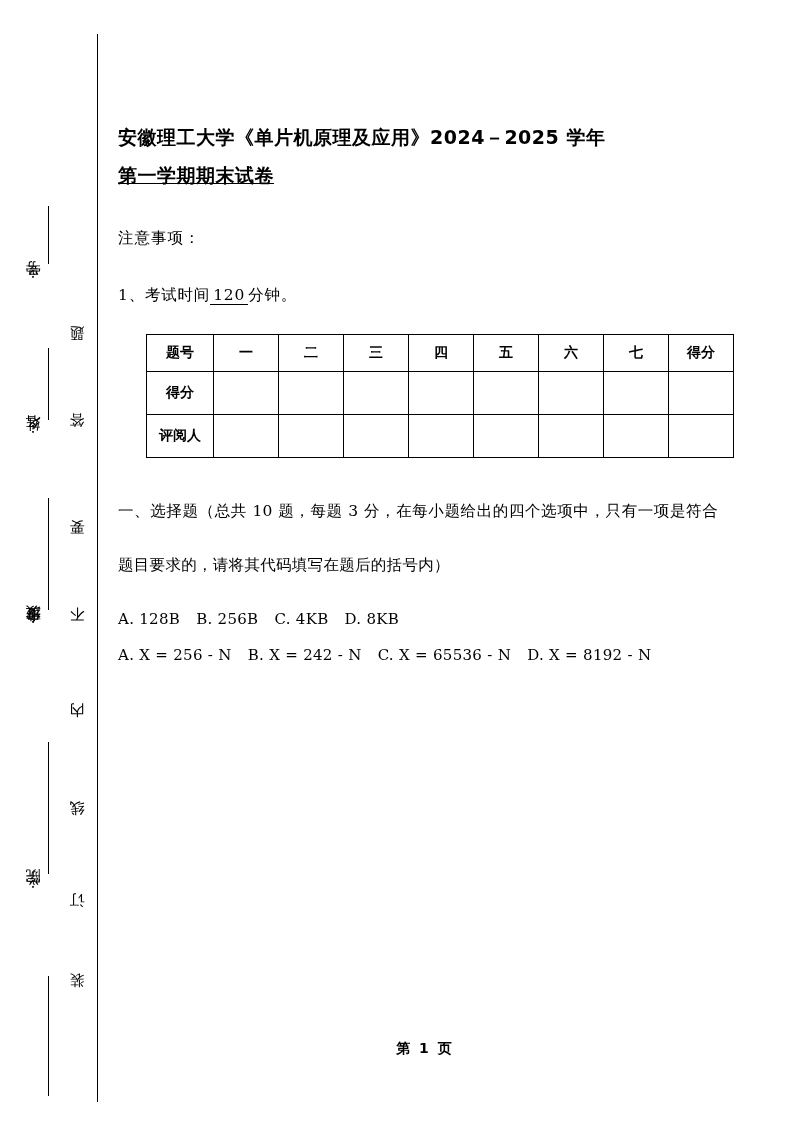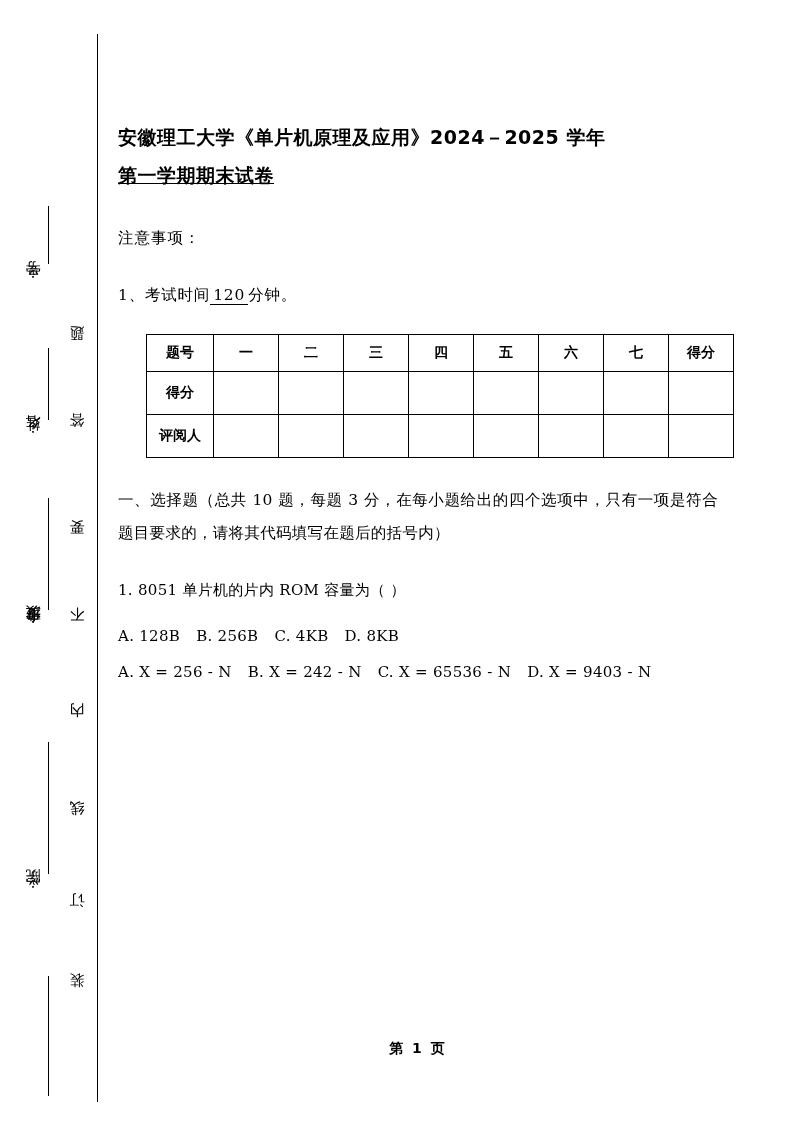--- a/index.html
+++ b/index.html
@@ -124,42 +124,42 @@
     font-weight: bold;
     font-size: 14px;
   }
   .score-table td.rowhead { width: 64px; }
   .score-table tr.tall td { height: 40px; }
 
   
   .sec-head {
     font-size: 15.5px;
     margin-top: 26px;
-    line-height: 33px;
+    line-height: 54px;
     text-align: justify;
     text-justify: inter-ideograph;
     letter-spacing: 0.3px;
   }
   .q {
     font-size: 15px;
     margin-top: 22px;
     line-height: 37px;
     letter-spacing: 0.3px;
   }
   .opts {
     font-size: 15px;
     margin-top: 18px;
     letter-spacing: 0.3px;
     white-space: nowrap;
   }
   .opts .o { display:inline-block; margin-right: 16px; }
 
   .footer {
     position: absolute;
-    left: 0;
+    left: 7px;
     top: 1040px;
     width: 600px;
     text-align: center;
     font-family: "DejaVu Sans", "Liberation Sans", sans-serif;
     font-weight: bold;
     font-size: 14px;
     letter-spacing: 2px;
   }
 </style>
 </head>
@@ -238,24 +238,23 @@
         <td></td>
         <td></td>
         <td></td>
         <td></td>
       </tr>
     </tbody>
   </table>
 
   <div class="sec-head">一、选择题（总共 10 题，每题 3 分，在每小题给出的四个选项中，只有一项是符合题目要求的，请将其代码填写在题后的括号内）</div>
 
-  <div class="q">1. 8051 单片机的片内 ROM 容量为（  ）</div>
   <div class="opts">
     <span class="o">A. 128B</span><span class="o">B. 256B</span><span class="o">C. 4KB</span><span class="o">D. 8KB</span>
   </div>
 
   <div class="opts">
-    <span class="o">A. X = 256 - N</span><span class="o">B. X = 242 - N</span><span class="o">C. X = 65536 - N</span><span class="o">D. X = 9403 - N</span>
+    <span class="o">A. X = 256 - N</span><span class="o">B. X = 242 - N</span><span class="o">C. X = 65536 - N</span><span class="o">D. X = 8192 - N</span>
   </div>
 
 
   <div class="footer">第 1 页</div>
 </div>
 
 </body></html>

